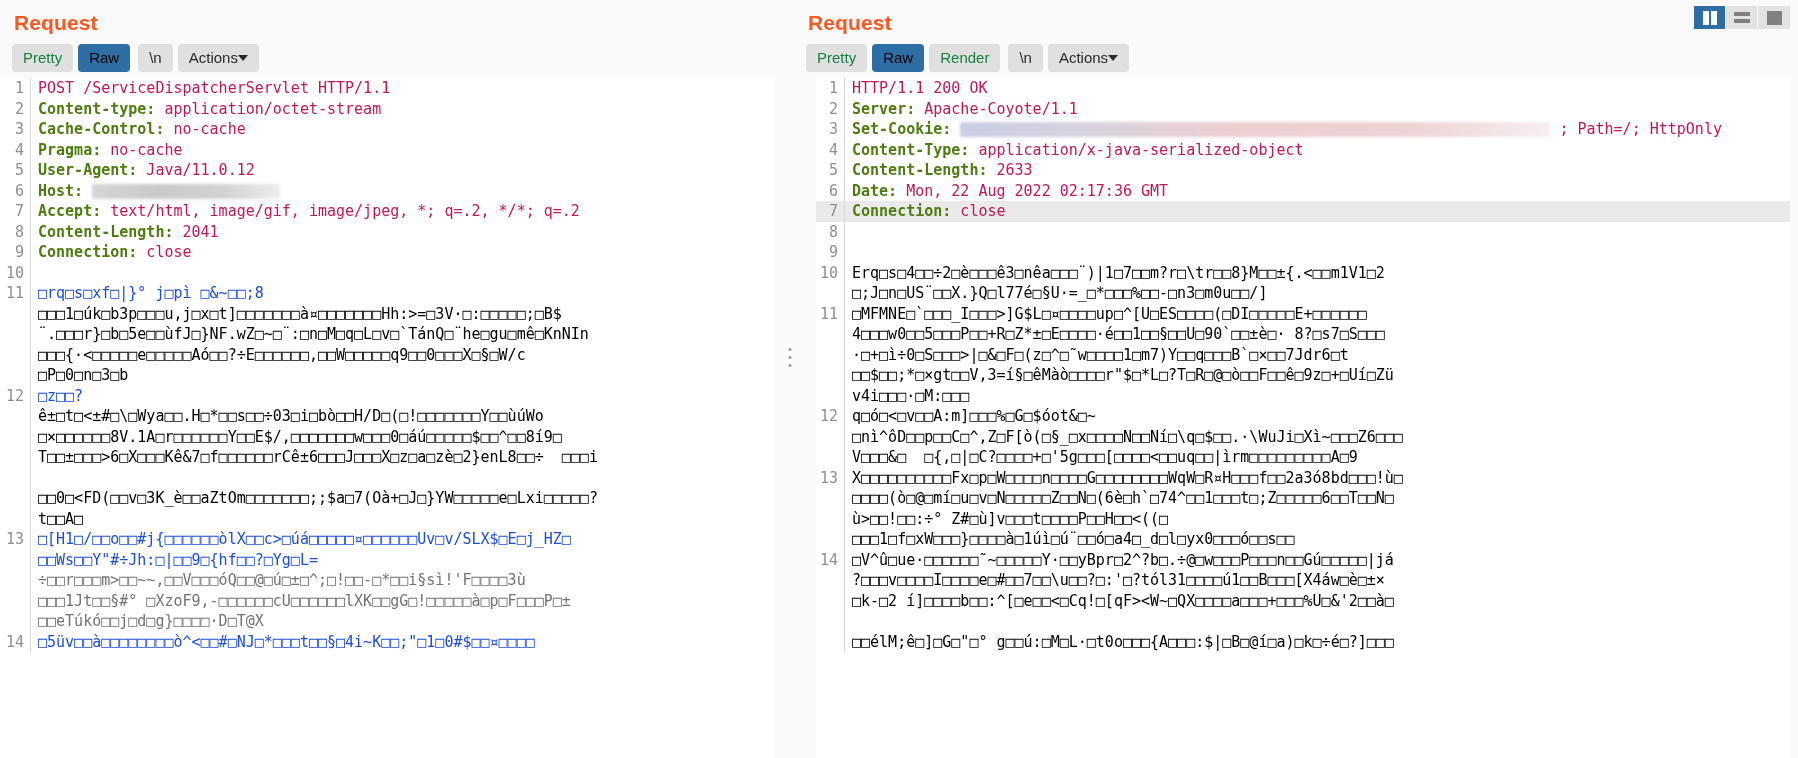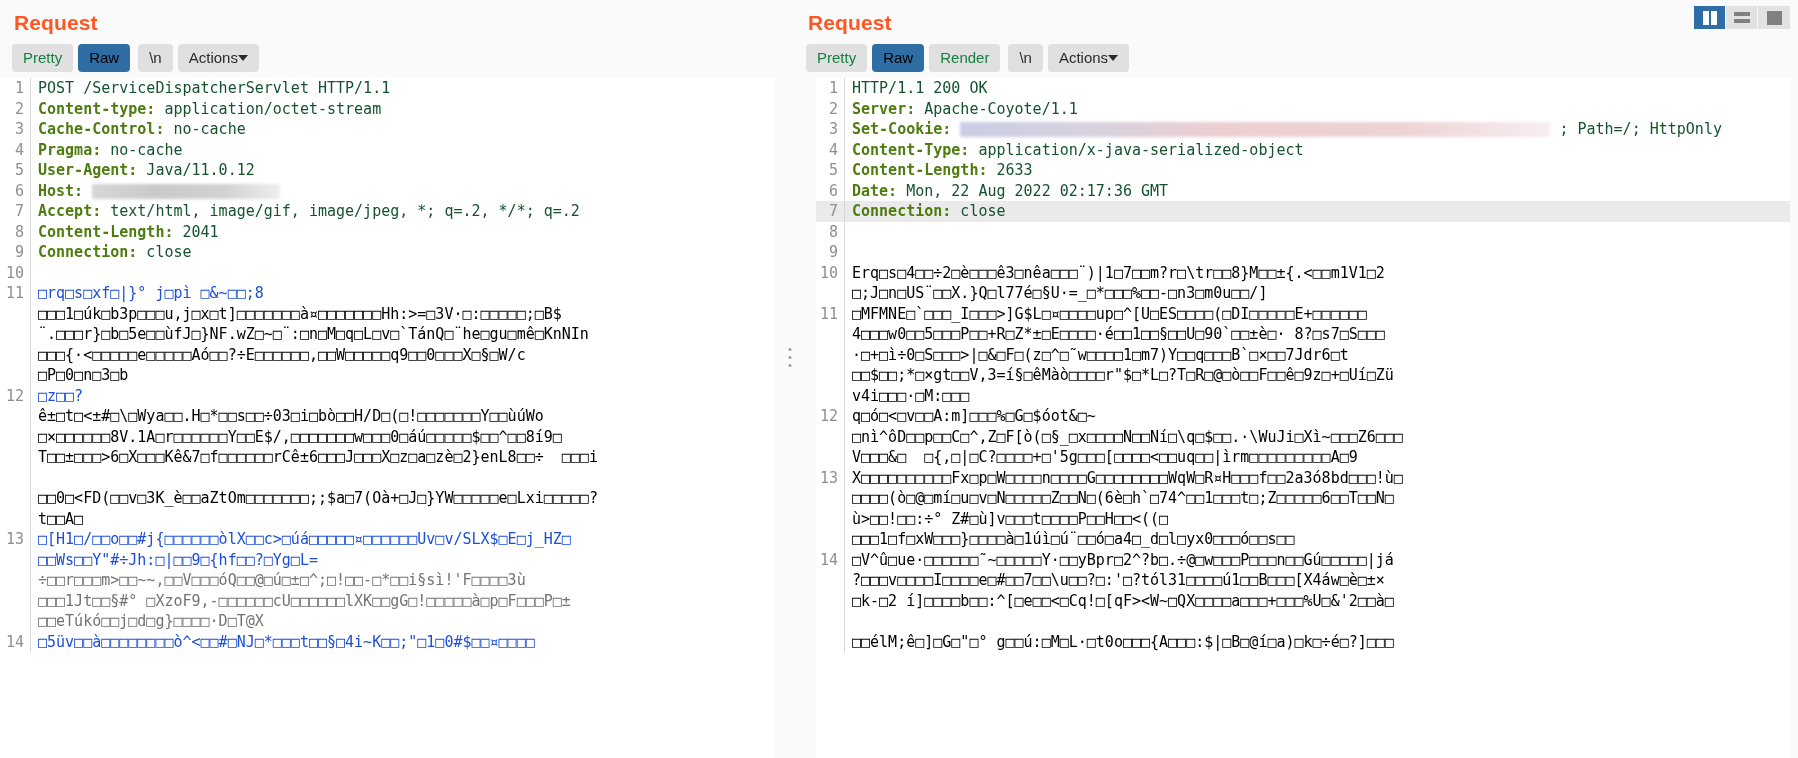--- a/index.html
+++ b/index.html
@@ -72,21 +72,21 @@
   .gutter {
     width: 30px; min-width: 30px; text-align: right; padding-right: 6px;
     color: #8f8f8f; font-family: "DejaVu Sans Mono", monospace;
     font-size: 15px; line-height: 20.5px; user-select: none;
   }
   .pane-right .gutter { width: 28px; min-width: 28px; }
   .content { border-left: 1px solid #d7d7d7; padding-left: 7px; flex: 1; overflow: hidden; }
   .row.hl .content { border-left-color: #d7d7d7; }
 
   .k   { color: #4d7c0f; font-weight: bold; }
-  .v   { color: #14532d; }
+  .v   { color: #be185d; }
   .bin-blue { color: #1d4ed8; }
   .bin-red  { color: #737373; }
   .bin-blk  { color: #000000; }
 
   .redact { display: inline-block; height: 15px; vertical-align: -3px; border-radius: 1px; }
   .redact.grey { width: 188px;
     background: linear-gradient(90deg,#d6d6d6,#c9c9c9 35%,#d2d2d2 70%,#ededed 100%);
     filter: blur(1.4px); }
   .redact.cookie { width: 590px;
     background: linear-gradient(90deg,#c9cde4 0%,#d7d2de 22%,#eccfd1 45%,#edd3d4 75%,#f7eef0 100%);

